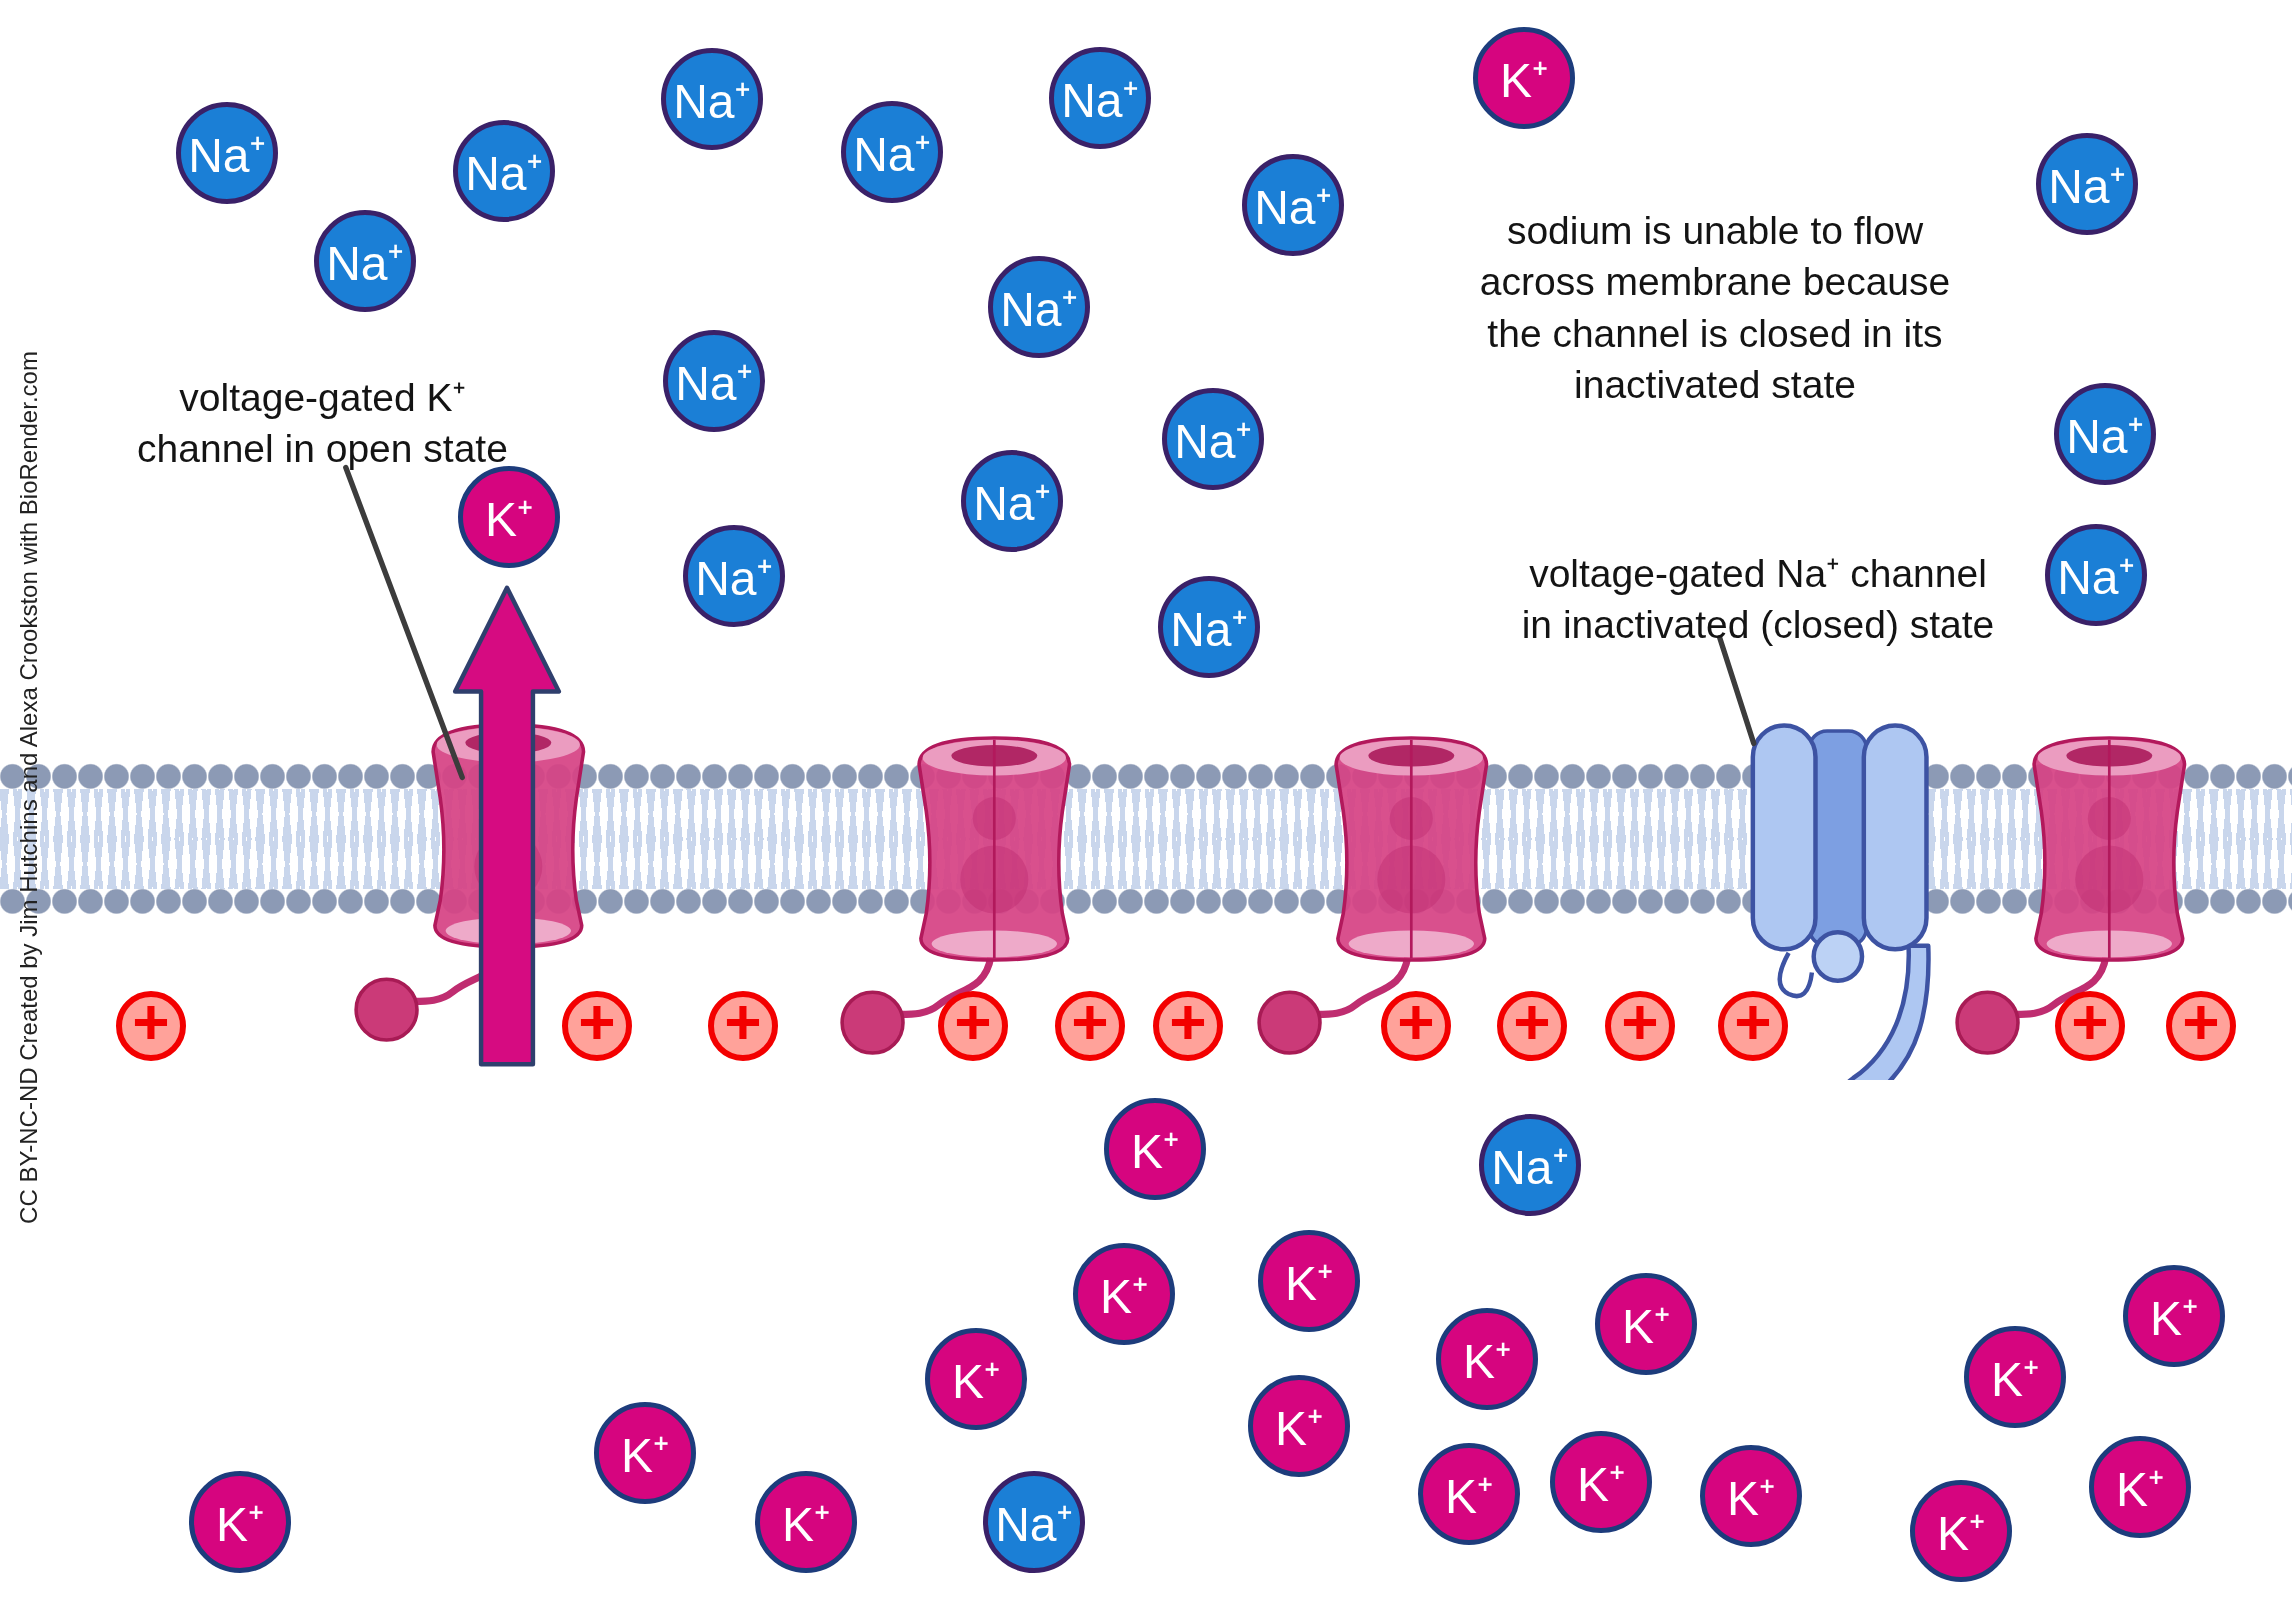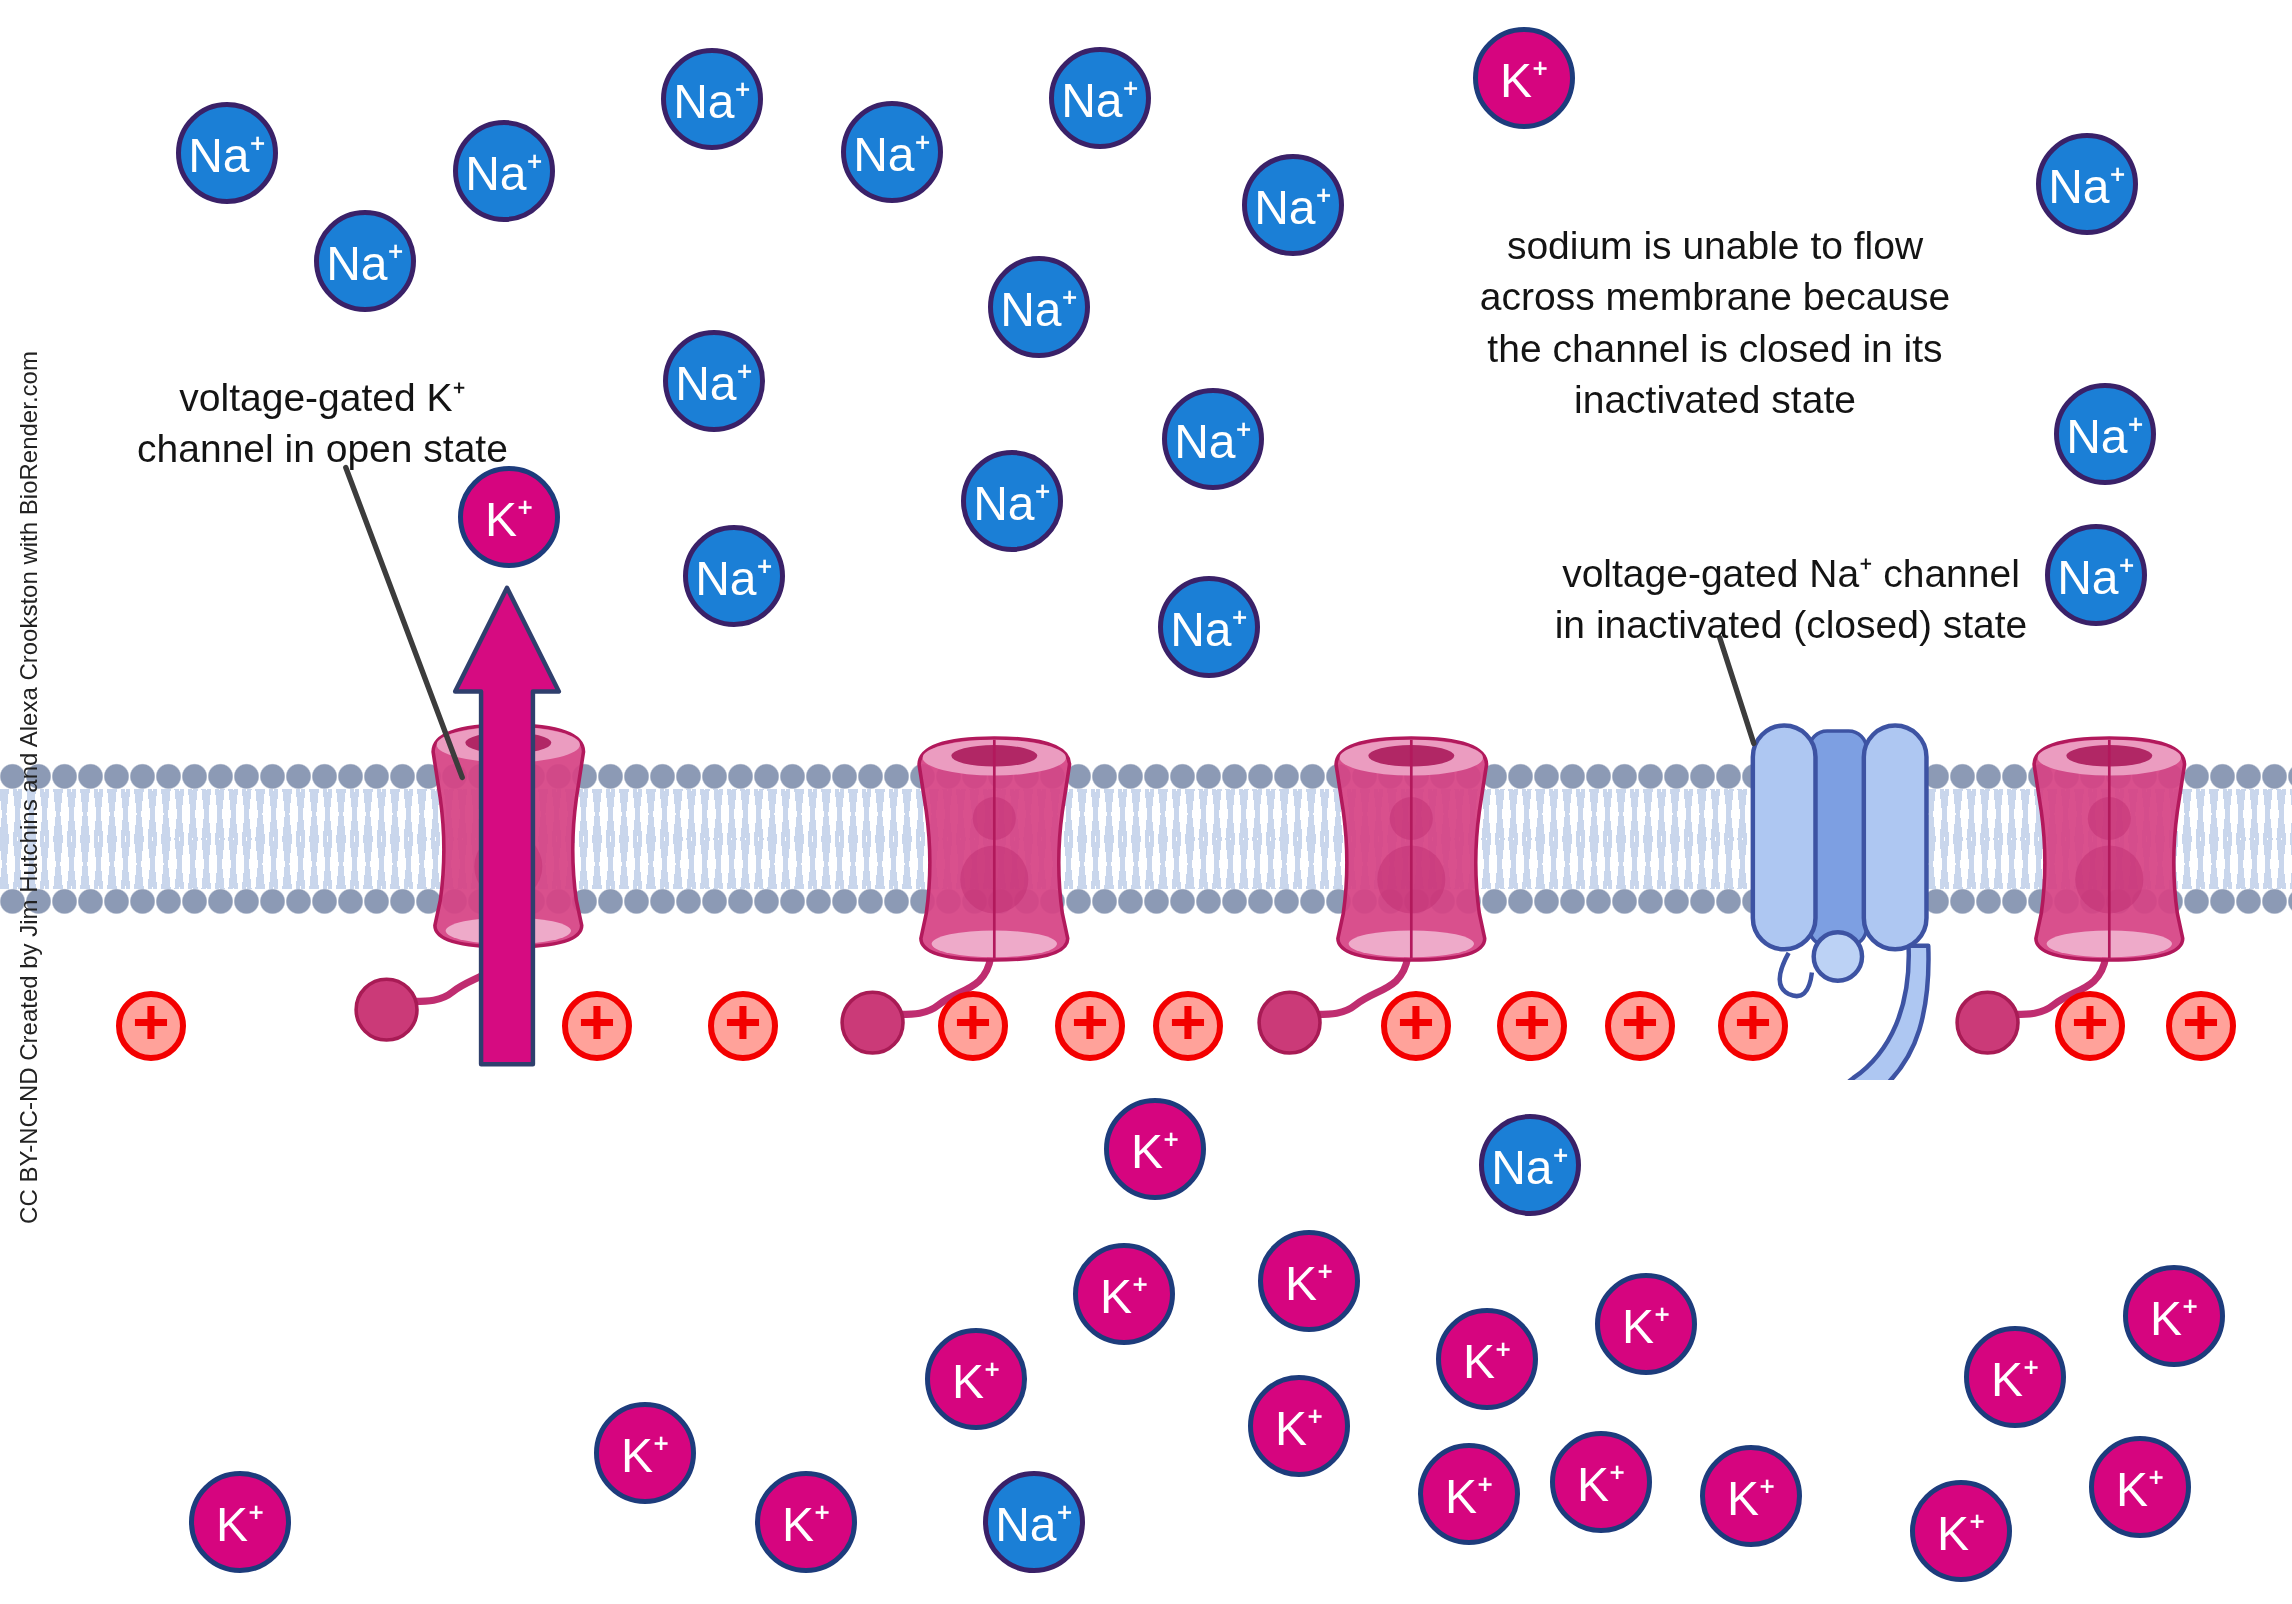--- a/index.html
+++ b/index.html
@@ -3,22 +3,22 @@
 <meta charset="utf-8">
 <style>
   html,body{margin:0;padding:0;background:#ffffff;}
   .stage{position:relative;width:2293px;height:1605px;background:#ffffff;overflow:hidden;
          font-family:"Liberation Sans", sans-serif;}
 
   
   .label{position:absolute;color:#141414;font-size:39px;line-height:1.32;text-align:center;
          white-space:pre-line;z-index:60;}
   .label-k-open{left:85px;top:372px;width:475px;}
-  .label-sodium{left:1424px;top:220px;width:582px;}
-  .label-na-channel{left:1500px;top:548px;width:582px;}
+  .label-sodium{left:1424px;top:205px;width:582px;}
+  .label-na-channel{left:1467px;top:548px;width:582px;}
   .label-potassium{left:60px;top:1134px;width:560px;}
   .credit{position:absolute;left:-548px;top:768px;width:1164px;height:39px;text-align:center;
           font-size:24px;color:#222;transform:rotate(-90deg);z-index:60;}
 
   
   .membrane{position:absolute;left:0;width:2293px;top:763px;height:152px;z-index:10;}
   .heads{position:absolute;left:0;right:0;height:27px;
          background-image:radial-gradient(circle at 12.5px 13.4px,#8c9ab5 11.6px,rgba(140,154,181,0) 13px);
          background-size:26px 27px;}
   .heads.top{top:0;}

